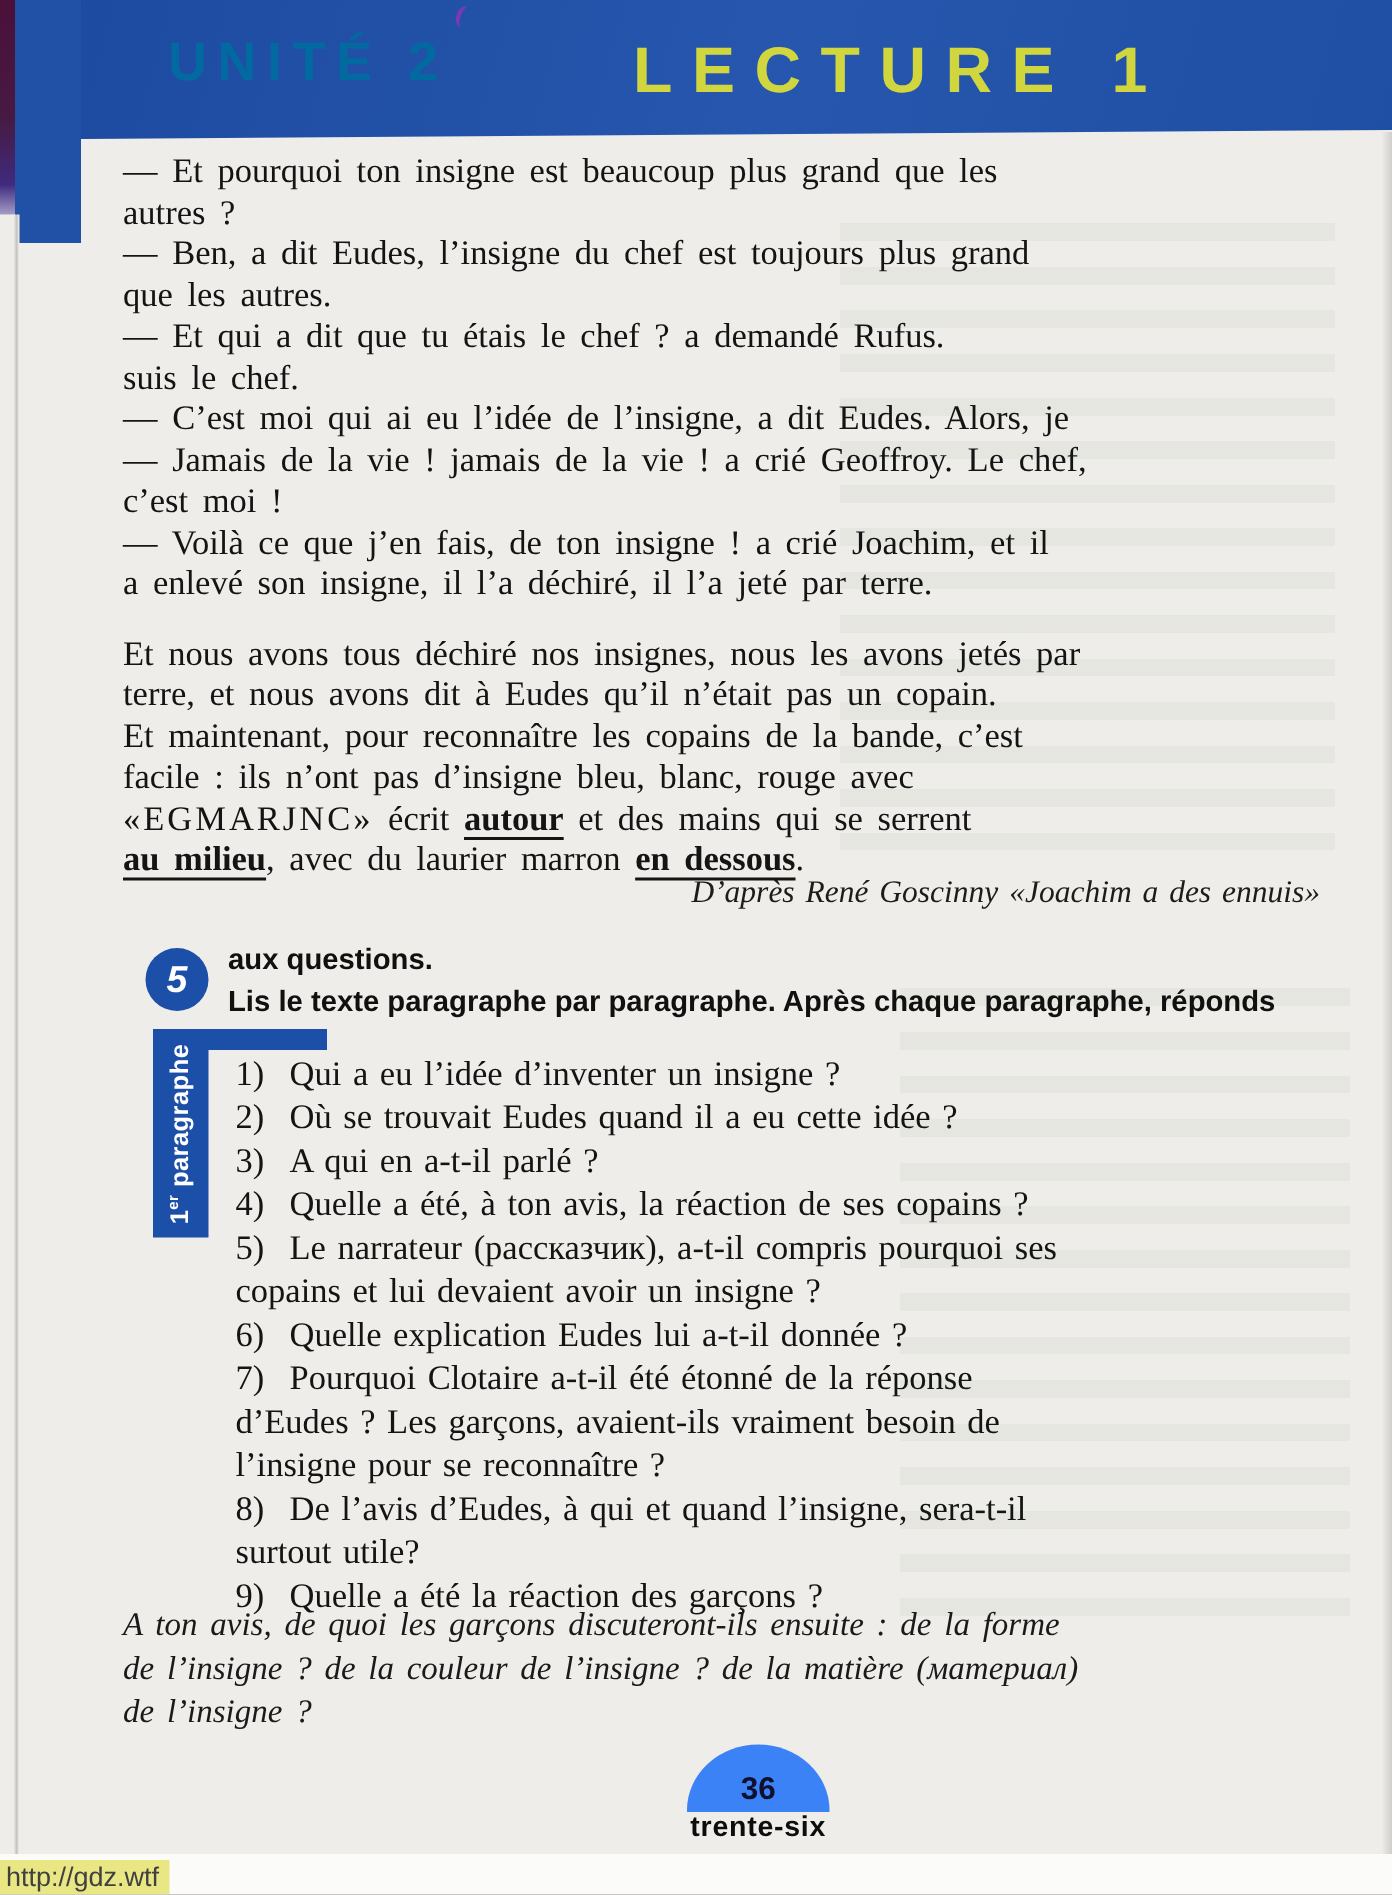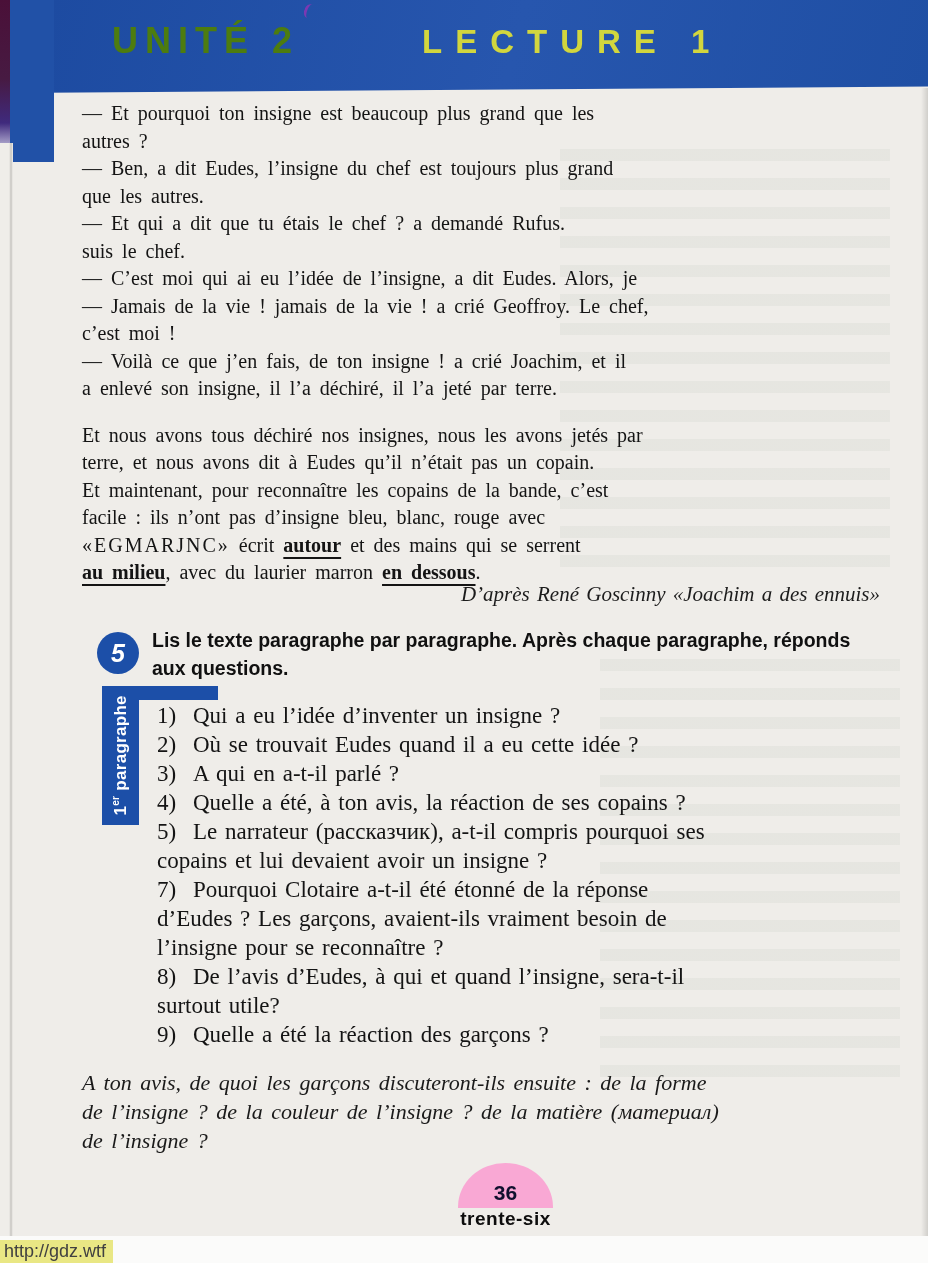--- a/index.html
+++ b/index.html
@@ -12,36 +12,36 @@
   .maroon-strip{position:absolute;left:0;top:0;width:10px;height:143px;
     background:linear-gradient(#4a1038 0%,#471a42 55%,#3f2a7d 86%,#a49cc6 100%);}
   .banner{position:absolute;left:10px;top:-4px;width:918px;height:97px;
     transform:skewY(-0.4deg);transform-origin:left bottom;
     background:linear-gradient(105deg,#1c4aa0,#2756ae 55%,#1f4fa4);}
   .banner-arm{position:absolute;left:10px;top:0;width:44px;height:162px;background:#2151a7;}
   .unit-title{position:absolute;left:112px;top:20px;
     font-family:"Liberation Sans",sans-serif;font-weight:bold;font-size:36px;
     letter-spacing:7px;color:#d9e5f1;}
   .lecture-title{position:absolute;left:422px;top:23px;
-    font-family:"Liberation Sans",sans-serif;font-weight:bold;font-size:33px;
+    font-family:"Liberation Sans",sans-serif;font-weight:bold;font-size:43px;
     letter-spacing:13px;color:#d2d63e;}
   .pen-mark{position:absolute;left:304px;top:4px;width:9px;height:15px;
     border-left:3px solid #8b35b5;border-radius:50% 0 0 50%;transform:rotate(20deg);opacity:.85;}
   .edge-line{position:absolute;left:9px;top:143px;width:4px;height:1094px;
     background:linear-gradient(90deg,#f2f0ec,#c6c4c0 50%,#f2f0ec);}
   .right-shade{position:absolute;right:0;top:88px;width:7px;height:1148px;
     background:linear-gradient(90deg,rgba(0,0,0,0),rgba(0,0,0,0.13));}
   
   .ghost{position:absolute;opacity:0.055;pointer-events:none;
     background:repeating-linear-gradient(180deg,transparent 0 9px,#4d6b52 9px 21px,transparent 21px 29px);}
   .g1{left:560px;top:140px;width:330px;height:430px;}
   .g2{left:600px;top:650px;width:300px;height:430px;}
   
   .story{position:absolute;left:82px;top:100px;width:820px;
-    font-size:20px;line-height:27.5px;word-spacing:4px;font-family:Liberation Serif, serif;}
+    font-size:23px;line-height:27.5px;word-spacing:4px;font-family:Liberation Serif, serif;}
   .tline{white-space:nowrap;}
   .para.gap{margin-top:19px;}
   .bu{font-weight:bold;text-decoration:underline;text-underline-offset:5px;
     text-decoration-thickness:2px;}
   .sp{letter-spacing:2px;}
   .attribution{position:absolute;left:82px;top:582px;width:798px;text-align:right;
     font-style:italic;font-size:21px;color:#1c1c1c;word-spacing:2px;}
   
   .badge{position:absolute;left:97px;top:632px;width:42px;height:42px;border-radius:50%;
     background:#1c4fa8;color:#fff;display:flex;align-items:center;justify-content:center;
@@ -84,21 +84,21 @@
   <div class="ghost g1"></div>
   <div class="ghost g2"></div>
 
   <div class="banner"></div>
   <div class="banner-arm" style="background: rgb(33, 81, 167);"></div>
   <div class="maroon-strip"></div>
   <div class="pen-mark"></div>
   <div class="edge-line"></div>
   <div class="right-shade"></div>
 
-  <div class="unit-title" style="color: #4d7c0f;">UNITÉ 2</div>
+  <div class="unit-title" style="color: #0369a1;">UNITÉ 2</div>
   <div class="lecture-title" style="color: rgb(210, 214, 62);">LECTURE 1</div>
 
   <div class="story">
       <div class="para">
         <div class="tline"><span>— Et pourquoi ton insigne est beaucoup plus grand que les</span></div>
         <div class="tline"><span>autres ?</span></div>
       </div>
       <div class="para">
         <div class="tline"><span>— Ben, a dit Eudes, l’insigne du chef est toujours plus grand</span></div>
         <div class="tline"><span>que les autres.</span></div>
@@ -129,51 +129,52 @@
         <div class="tline"><span class="bu">au milieu</span><span>, avec du laurier marron </span><span class="bu">en dessous</span><span>.</span></div>
       </div>
     </div>
 
   <div class="attribution">D’après René Goscinny «Joachim a des ennuis»</div>
 
   <div class="badge" style="background: rgb(28, 79, 168);">
     <span>5</span>
   </div>
   <div class="instruction">
+      <div>aux questions.</div>
       <div>Lis le texte paragraphe par paragraphe. Après chaque paragraphe, réponds</div>
-      <div>aux questions.</div>
     </div>
 
   <div class="tab-arm" style="background: rgb(28, 79, 168);"></div>
   <div class="tab-bar" style="background: rgb(28, 79, 168);">
     <span class="tab-text"><span>1</span><sup>er</sup><span class="tab-word">paragraphe</span></span>
   </div>
 
   <div class="questions">
       <div class="qline"><span class="qnum">1)</span>Qui a eu l’idée d’inventer un insigne ?</div>
       <div class="qline"><span class="qnum">2)</span>Où se trouvait Eudes quand il a eu cette idée ?</div>
       <div class="qline"><span class="qnum">3)</span>A qui en a-t-il parlé ?</div>
       <div class="qline"><span class="qnum">4)</span>Quelle a été, à ton avis, la réaction de ses copains ?</div>
       <div class="qline"><span class="qnum">5)</span>Le narrateur (рассказчик), a-t-il compris pourquoi ses</div>
       <div class="qline">copains et lui devaient avoir un insigne ?</div>
+      <div class="qline"><span class="qnum">6)</span>Quelle explication Eudes lui a-t-il donnée ?</div>
       <div class="qline"><span class="qnum">7)</span>Pourquoi Clotaire a-t-il été étonné de la réponse</div>
       <div class="qline">d’Eudes ? Les garçons, avaient-ils vraiment besoin de</div>
       <div class="qline">l’insigne pour se reconnaître ?</div>
       <div class="qline"><span class="qnum">8)</span>De l’avis d’Eudes, à qui et quand l’insigne, sera-t-il</div>
       <div class="qline">surtout utile?</div>
       <div class="qline"><span class="qnum">9)</span>Quelle a été la réaction des garçons ?</div>
     </div>
 
   <div class="note">
       <div class="tline">A ton avis, de quoi les garçons discuteront-ils ensuite : de la forme</div>
       <div class="tline">de l’insigne ? de la couleur de l’insigne ? de la matière (материал)</div>
       <div class="tline">de l’insigne ?</div>
     </div>
 
   <div class="bottom-strip"></div>
-  <div class="dome" style="background: #f9a8d4;">
+  <div class="dome" style="background: #3b82f6;">
     <span>36</span>
   </div>
   <div class="page-word">trente-six</div>
 
   <a class="watermark">http://gdz.wtf</a>
 
 </div>
 
 </body></html>

